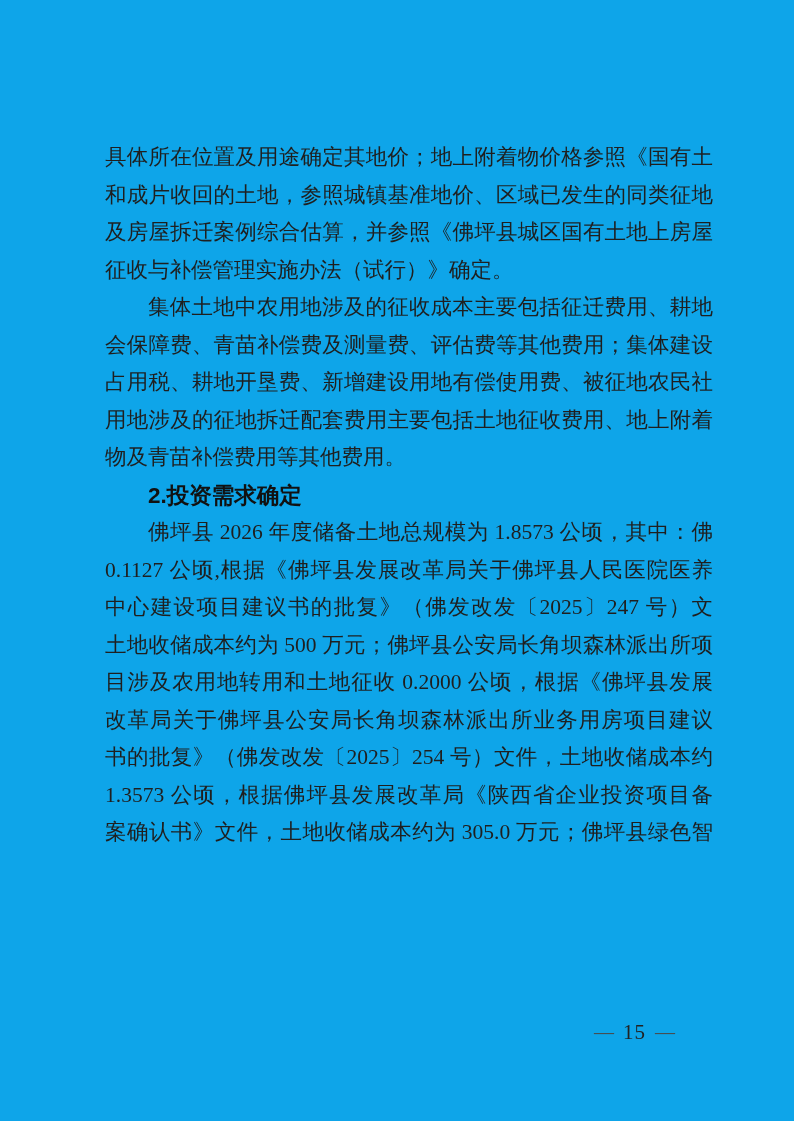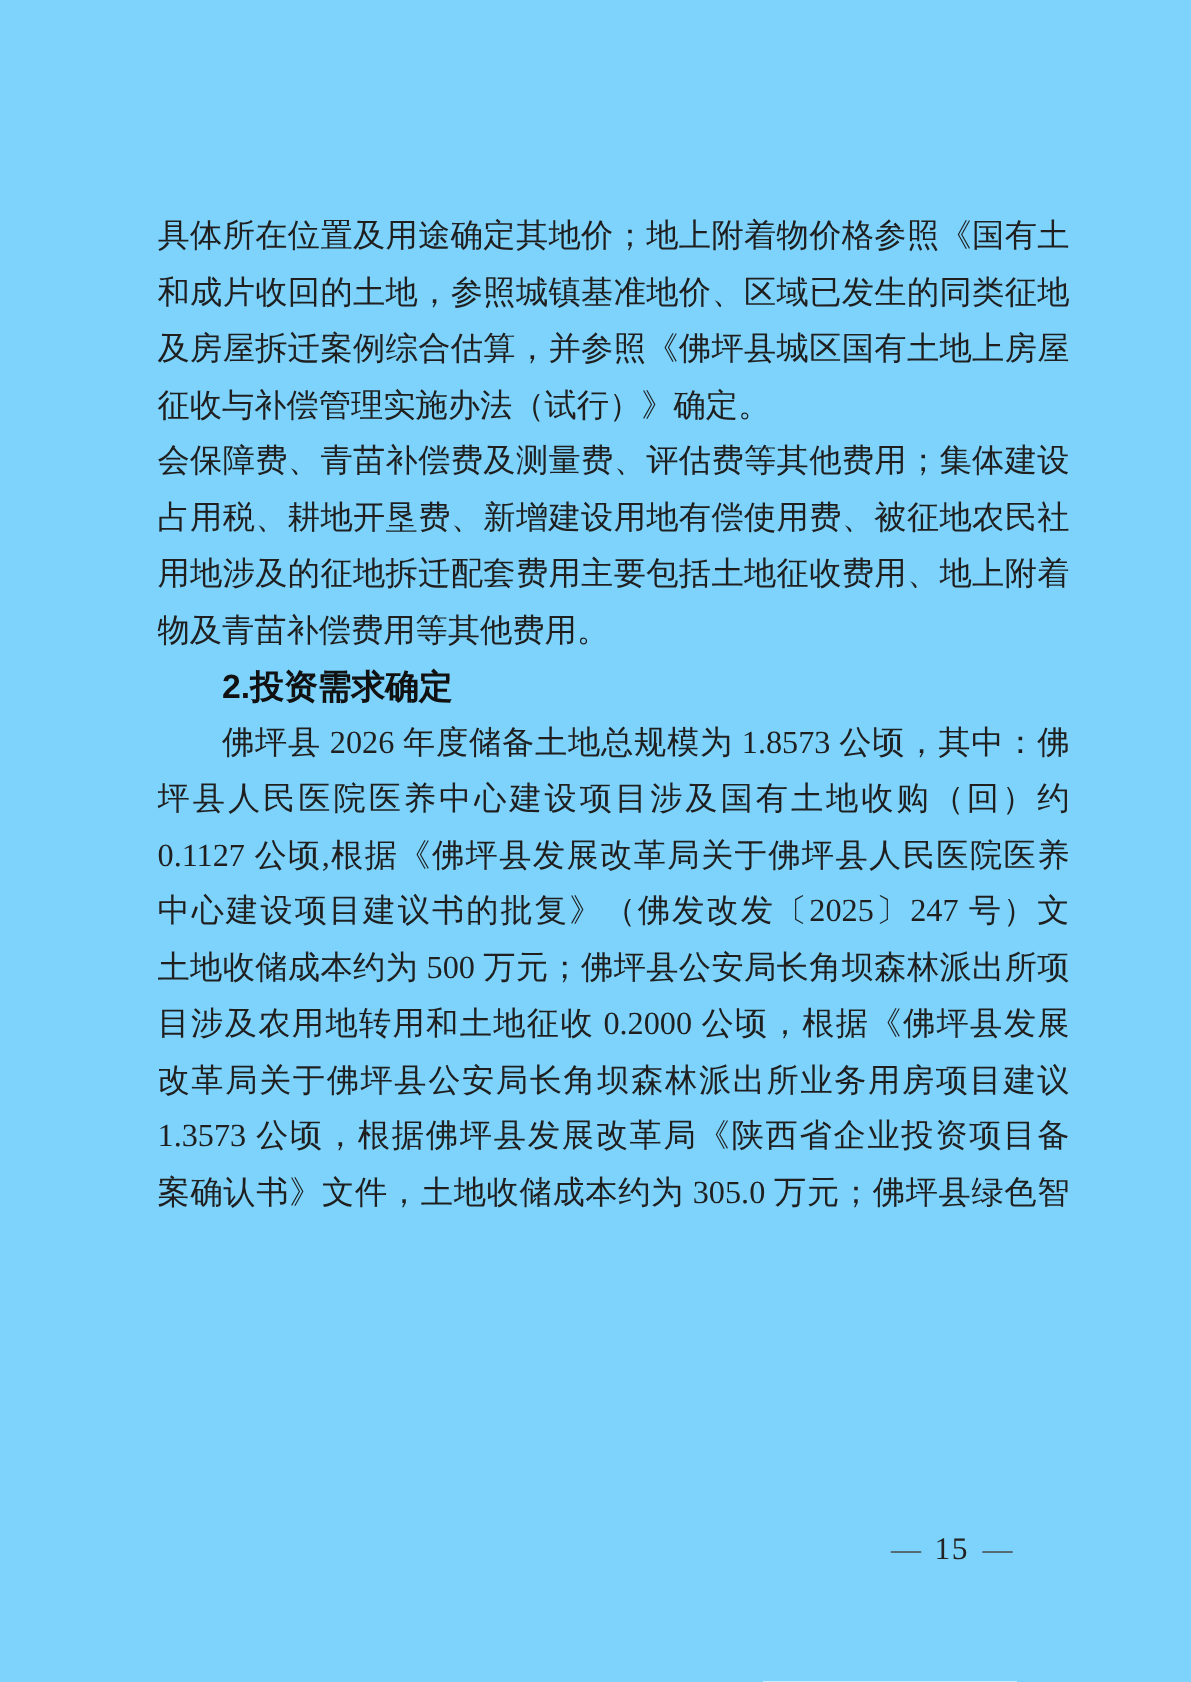--- a/index.html
+++ b/index.html
@@ -4,21 +4,21 @@
 <style>
   html, body {
     margin: 0;
     padding: 0;
     background: #ffffff;
   }
   .page {
     position: relative;
     width: 794px;
     height: 1121px;
-    background: #7dd3fc;
+    background: #0ea5e9;
     overflow: hidden;
     font-family: "Liberation Serif", "DejaVu Serif", serif;
     color: #1f1f1f;
   }
   .textblock {
     position: absolute;
     left: 105px;
     top: 139px;
     width: 608px;
   }
@@ -76,36 +76,37 @@
   <div class="textblock">
 
     <div>
       <div class="line">具体所在位置及用途确定其地价；地上附着物价格参照《国有土</div>
       <div class="line">和成片收回的土地，参照城镇基准地价、区域已发生的同类征地</div>
       <div class="line">及房屋拆迁案例综合估算，并参照《佛坪县城区国有土地上房屋</div>
       <div class="line lastline">征收与补偿管理实施办法（试行）》确定。</div>
     </div>
 
     <div>
+      <div class="line indent">集体土地中农用地涉及的征收成本主要包括征迁费用、耕地</div>
       <div class="line">会保障费、青苗补偿费及测量费、评估费等其他费用；集体建设</div>
       <div class="line">占用税、耕地开垦费、新增建设用地有偿使用费、被征地农民社</div>
       <div class="line">用地涉及的征地拆迁配套费用主要包括土地征收费用、地上附着</div>
       <div class="line lastline">物及青苗补偿费用等其他费用。</div>
     </div>
 
     <div class="line heading indent">2.投资需求确定</div>
 
     <div>
       <div class="line indent">佛坪县 2026 年度储备土地总规模为 1.8573 公顷，其中：佛</div>
-      <div class="line">坪县人民医院医养中心建设项目涉及国有土地收购（回）约</div>
       <div class="line">0.1127 公顷,根据《佛坪县发展改革局关于佛坪县人民医院医养</div>
       <div class="line">中心建设项目建议书的批复》（佛发改发〔2025〕247 号）文件，</div>
       <div class="line">土地收储成本约为 500 万元；佛坪县公安局长角坝森林派出所项</div>
       <div class="line">目涉及农用地转用和土地征收 0.2000 公顷，根据《佛坪县发展</div>
       <div class="line">改革局关于佛坪县公安局长角坝森林派出所业务用房项目建议</div>
+      <div class="line">书的批复》（佛发改发〔2025〕254 号）文件，土地收储成本约</div>
       <div class="line">1.3573 公顷，根据佛坪县发展改革局《陕西省企业投资项目备</div>
       <div class="line">案确认书》文件，土地收储成本约为 305.0 万元；佛坪县绿色智</div>
     </div>
 
   </div>
 
   <div class="footer">
     <span class="dash">—</span><span class="num">15</span><span class="dash">—</span>
   </div>
 

